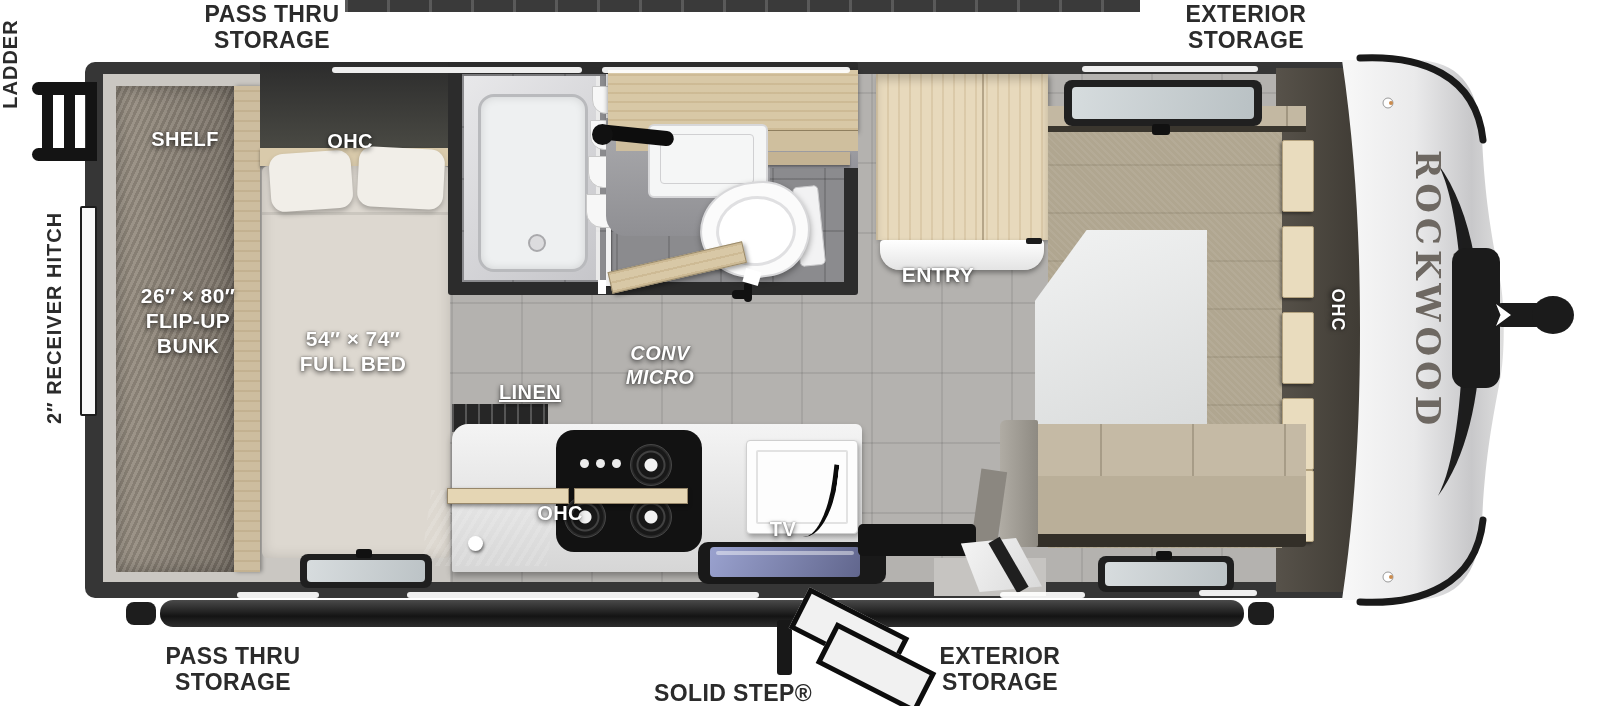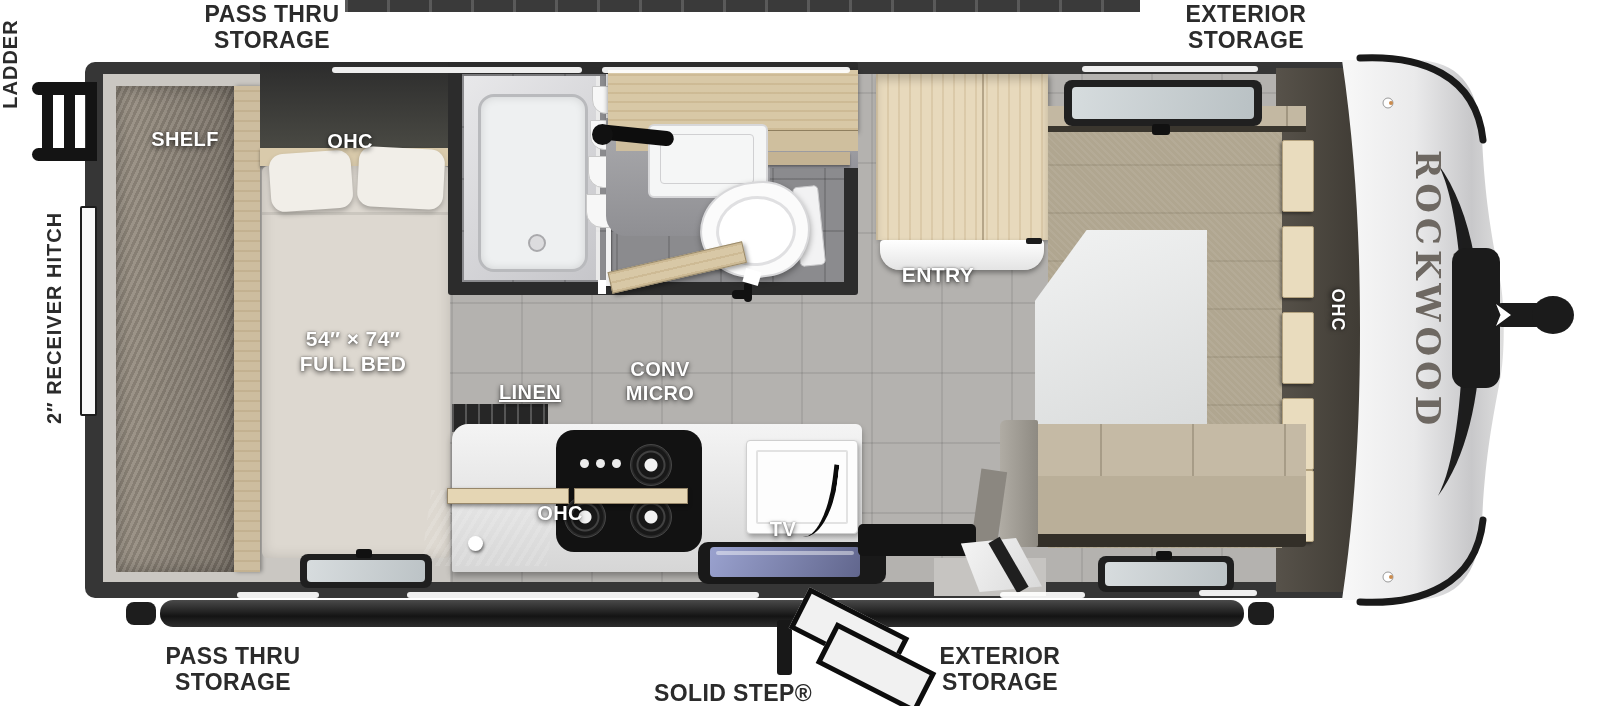--- a/index.html
+++ b/index.html
@@ -55,20 +55,23 @@
   <div class="abs" style="left:85px;top:62px;width:1275px;height:536px;background:#363636;border-radius:10px 0 0 10px;"></div>
 
   <div class="abs tiles" style="left:103px;top:74px;width:1244px;height:508px;"></div>
   <div class="abs" style="left:103px;top:74px;width:347px;height:508px;background:#cac7c2;"></div>
 
   <div class="abs bunktex" style="left:116px;top:86px;width:118px;height:486px;box-shadow:inset 0 0 18px rgba(0,0,0,.35);"></div>
   <div class="abs" style="left:234px;top:86px;width:26px;height:486px;background:#cdbd9f;
               background-image:repeating-linear-gradient(0deg,rgba(140,110,60,.15) 0 2px,transparent 2px 10px);
               box-shadow:2px 0 4px rgba(0,0,0,.35);"></div>
   <div class="wlbl sm" style="left:130px;top:128px;width:110px;">SHELF</div>
+  <div class="wlbl" style="left:108px;top:284px;width:160px;">26″ × 80″
+FLIP-UP
+BUNK</div>
 
   <div class="abs" style="left:260px;top:62px;width:190px;height:88px;background:linear-gradient(180deg,#2c2c2c,#4a4a44);"></div>
   <div class="abs" style="left:260px;top:148px;width:190px;height:18px;background:#d9caab;box-shadow:0 2px 3px rgba(0,0,0,.4);"></div>
 
   <div class="abs" style="left:262px;top:166px;width:188px;height:392px;background:#ddd8d0;border-radius:6px;
               box-shadow:inset 0 0 14px rgba(0,0,0,.15);"></div>
   <div class="abs" style="left:262px;top:212px;width:188px;height:3px;background:rgba(0,0,0,.08);"></div>
   <div class="abs" style="left:270px;top:152px;width:82px;height:58px;background:#f1eee8;border-radius:14px;
               transform:rotate(-4deg);box-shadow:0 3px 5px rgba(0,0,0,.25);"></div>
   <div class="abs" style="left:358px;top:148px;width:86px;height:60px;background:#f1eee8;border-radius:14px;
@@ -164,21 +167,21 @@
   <div class="dot" style="left:580px;top:459px;"></div>
   <div class="dot" style="left:596px;top:459px;"></div>
   <div class="dot" style="left:612px;top:459px;"></div>
   <div class="burner" style="left:630px;top:444px;"></div>
   <div class="burner" style="left:564px;top:496px;"></div>
   <div class="burner" style="left:630px;top:496px;"></div>
 
   <div class="abs" style="left:447px;top:488px;width:120px;height:14px;background:#e5d6b4;border:1px solid #97876a;box-shadow:0 2px 4px rgba(0,0,0,.45);"></div>
   <div class="abs" style="left:574px;top:488px;width:112px;height:14px;background:#e5d6b4;border:1px solid #97876a;box-shadow:0 2px 4px rgba(0,0,0,.45);"></div>
   <div class="wlbl sm" style="left:520px;top:502px;width:80px;">OHC</div>
-  <div class="wlbl sm" style="left:590px;top:358px;width:140px;">CONV
+  <div class="wlbl sm" style="left:590px;top:342px;width:140px;font-style:italic;">CONV
 MICRO</div>
 
   <div class="abs" style="left:746px;top:440px;width:110px;height:92px;background:#fdfdfd;border:1px solid #cfcfcf;border-radius:4px;
               box-shadow:2px 3px 5px rgba(0,0,0,.3);"></div>
   <div class="abs" style="left:756px;top:450px;width:88px;height:70px;border:2px solid #e2e2e2;border-radius:2px;"></div>
   <div class="abs" style="left:796px;top:462px;width:34px;height:76px;border-right:5px solid #0b0b0b;
               border-radius:0 0 70% 0/0 0 80% 0;transform:rotate(7deg);"></div>
   <div class="wlbl sm" style="left:748px;top:518px;width:70px;">TV</div>
 
   <div class="abs" style="left:698px;top:542px;width:188px;height:42px;background:#191919;border-radius:10px;"></div>

